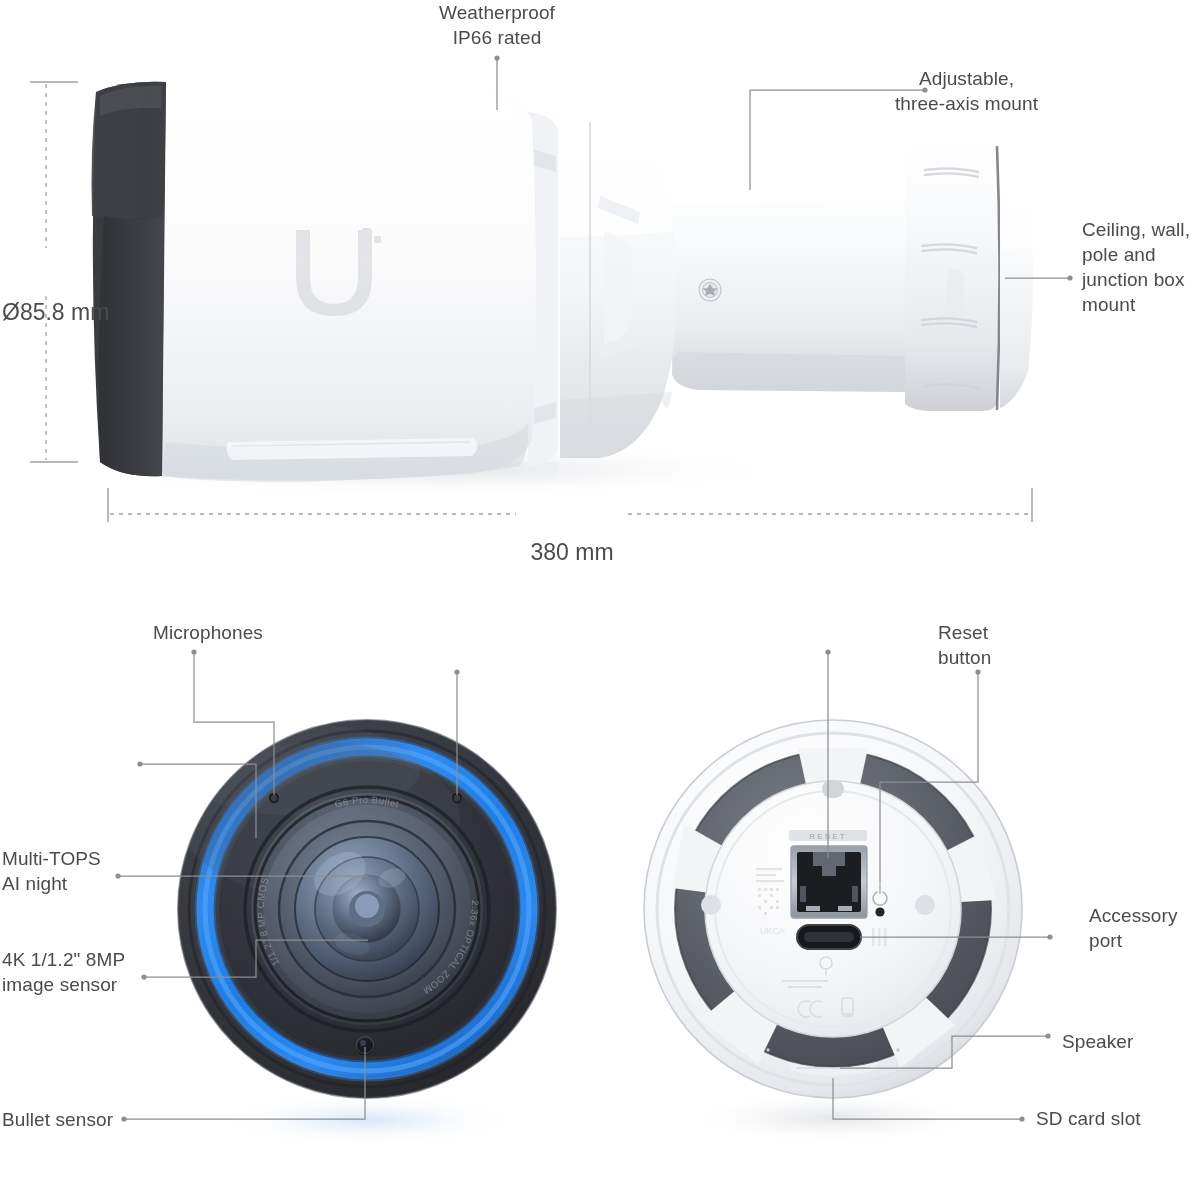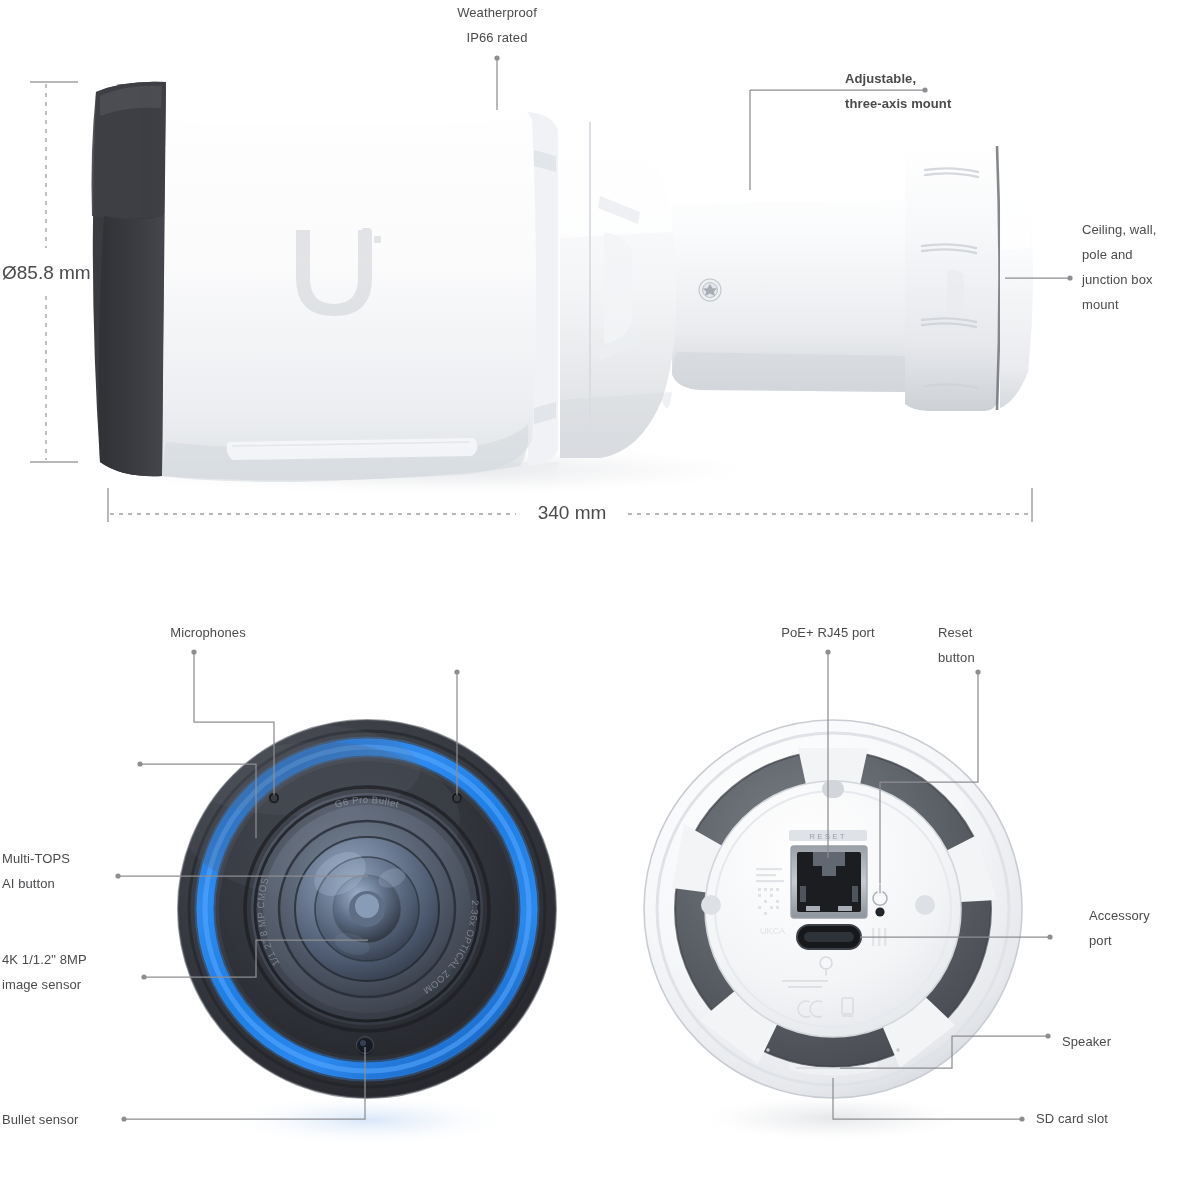--- a/index.html
+++ b/index.html
@@ -18,36 +18,37 @@
   svg.layer{
     position:absolute;
     left:0; top:0;
     width:1194px;
     height:1200px;
     overflow:visible;
   }
   .callout-text{
     position:absolute;
     color:#4b4b4e;
-    font-size:13px;
+    font-size:19px;
     line-height:25px;
     letter-spacing:0.1px;
     white-space:pre-line;
     font-family:"Liberation Sans","DejaVu Sans",sans-serif;
   }
   .ta-l{text-align:left;}
-  .ta-r{text-align:left;font-weight:bold;}
+  .ta-r{text-align:center;}
   .ta-c{text-align:center;}
   .dim-text{
     position:absolute;
     color:#4b4b4e;
-    font-size:19px;
+    font-size:23px;
     line-height:25px;
     font-family:"Liberation Sans","DejaVu Sans",sans-serif;
     white-space:nowrap;
+    margin-top:40px;
   }
 </style>
 </head>
 <body>
 
 <div id="stage">
 
   <svg class="layer" viewBox="0 0 1194 1200">
     <defs>
 
@@ -496,46 +497,45 @@
       <path d="M840 1068 L952 1068 L952 1036 L1048 1036"></path>
       <circle cx="1048" cy="1036" r="2.6" fill="#8e8e92" stroke="none"></circle>
 
       <path d="M833 1078 L833 1119 L1022 1119"></path>
       <circle cx="1022" cy="1119" r="2.6" fill="#8e8e92" stroke="none"></circle>
     </g>
   </svg>
 
   <div class="dim-text ta-l" style="left:2px; top:260px;">Ø85.8 mm</div>
 
-  <div class="dim-text ta-c" style="left:526px; top:500px; width:92px;">340 mm</div>
+  <div class="dim-text ta-c" style="left:526px; top:500px; width:92px;">380 mm</div>
 
   <div class="callout-text ta-c" style="left:397px; top:0px; width:200px;">Weatherproof
 IP66 rated</div>
 
   <div class="callout-text ta-r" style="left:845px; top:66px; width:243px;">Adjustable,
 three-axis mount</div>
 
   <div class="callout-text ta-l" style="left:1082px; top:217px; width:120px;">Ceiling, wall,
 pole and
 junction box
 mount</div>
 
   <div class="callout-text ta-c" style="left:132px; top:620px; width:152px;">Microphones</div>
 
 
 
   <div class="callout-text ta-l" style="left:2px; top:846px; width:112px;">Multi-TOPS
-AI button</div>
+AI night</div>
 
   <div class="callout-text ta-l" style="left:2px; top:947px; width:140px;">4K 1/1.2" 8MP
 image sensor</div>
 
   <div class="callout-text ta-l" style="left:2px; top:1107px; width:120px;">Bullet sensor</div>
 
-  <div class="callout-text ta-c" style="left:711px; top:620px; width:234px;">PoE+ RJ45 port</div>
 
   <div class="callout-text ta-l" style="left:938px; top:620px; width:110px;">Reset
 button</div>
 
   <div class="callout-text ta-l" style="left:1062px; top:903px; width:124px;margin-left:27px;">Accessory
 port</div>
 
   <div class="callout-text ta-l" style="left:1062px; top:1023px; width:120px;margin-top:6px;">Speaker</div>
 
   <div class="callout-text ta-l" style="left:1036px; top:1106px; width:158px;">SD card slot</div>

